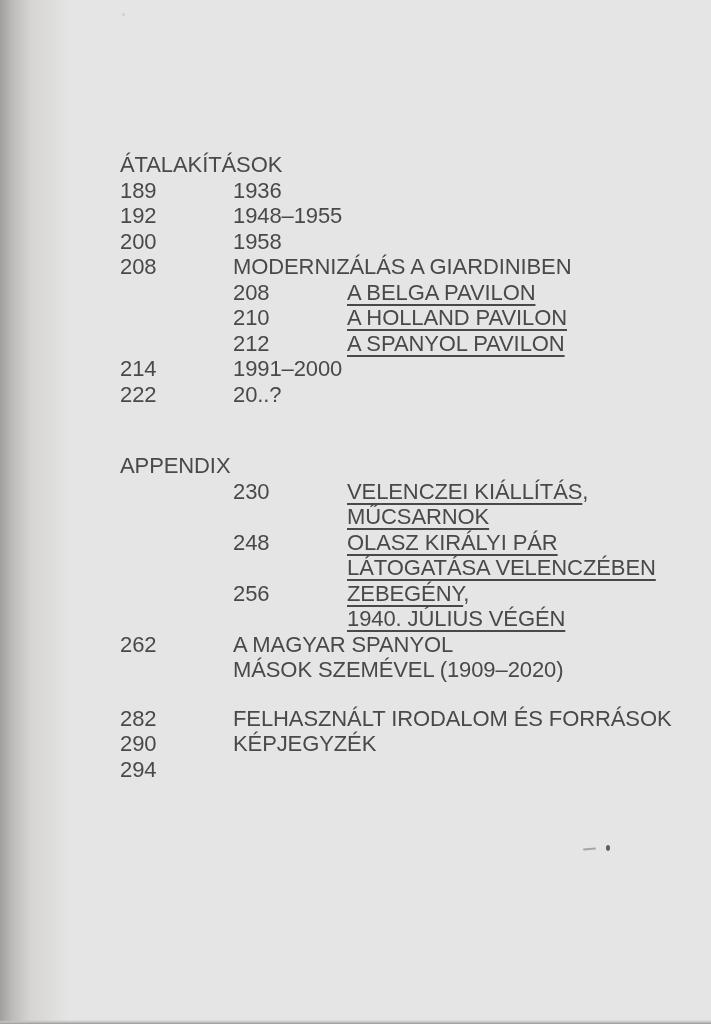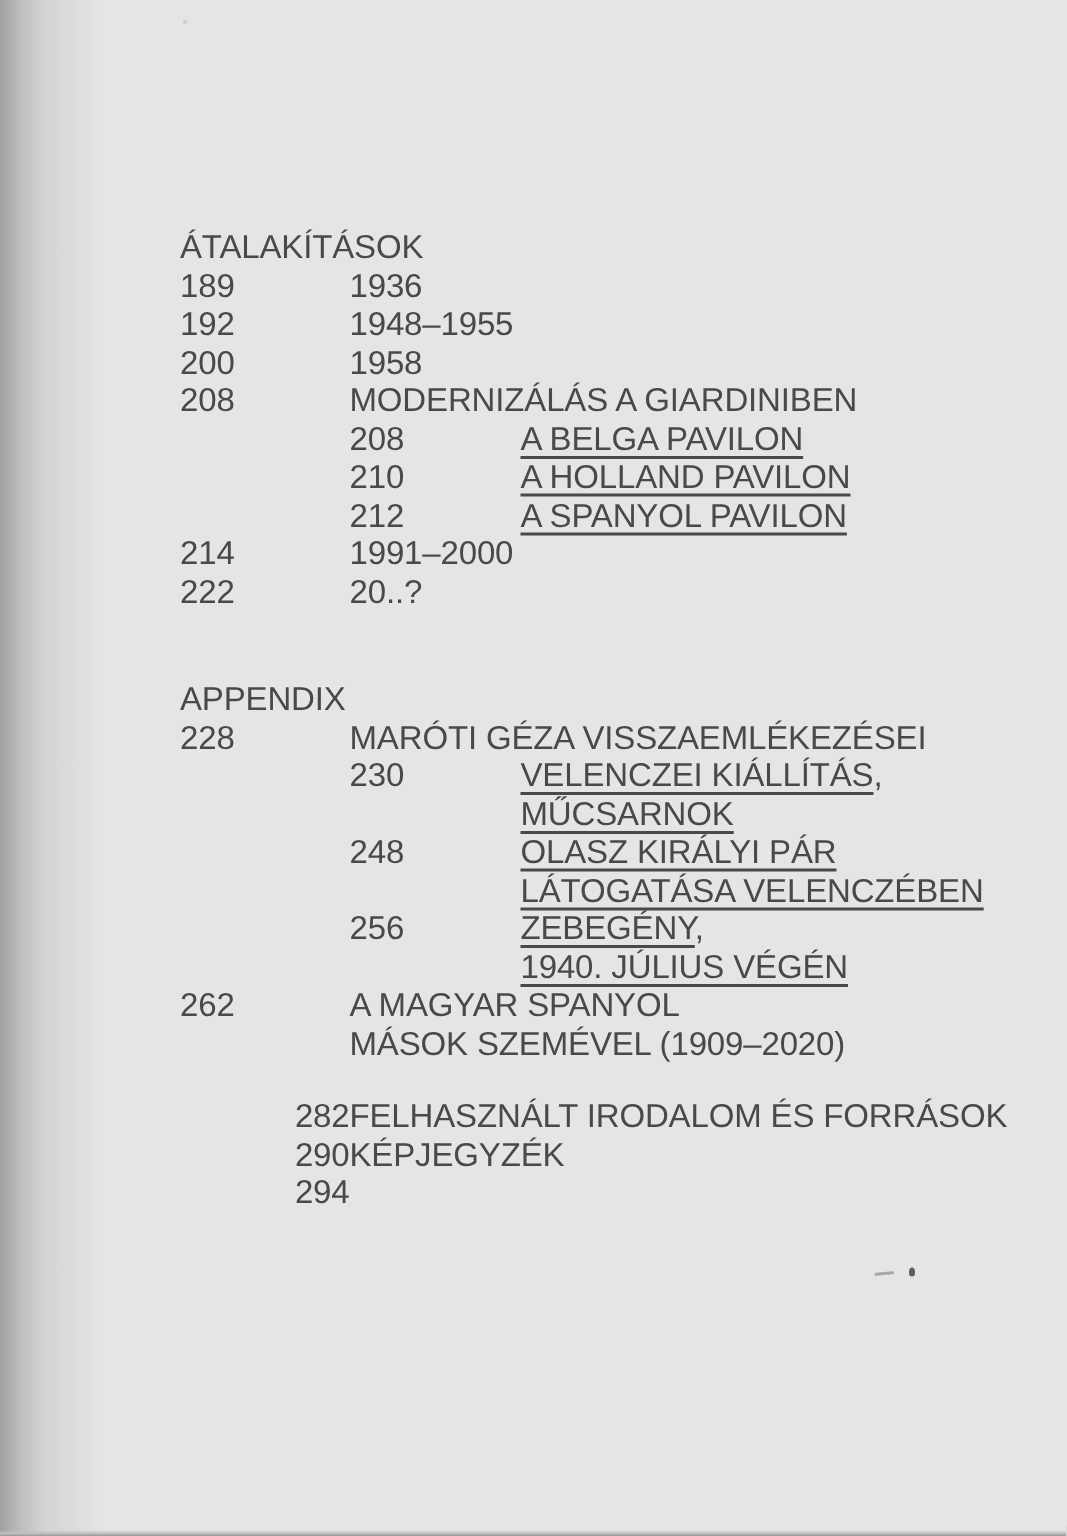--- a/index.html
+++ b/index.html
@@ -39,21 +39,21 @@
       #999896 100%);
     pointer-events: none;
   }
   .toc {
     position: absolute;
     left: 120px;
     top: 152px;
     right: 10px;
   }
   .toc-section + .toc-section.gap-large { margin-top: 46px; }
-  .toc-section + .toc-section.gap-small { margin-top: 23px; text-align: right; }
+  .toc-section + .toc-section.gap-small { margin-top: 23px; }
   .toc-row {
     display: flex;
     align-items: baseline;
     white-space: nowrap;
     font-size: 22px;
     line-height: 25.5px;
     letter-spacing: -0.1px;
   }
   .c1 { flex: none; min-width: 113px; }
   .c2 { flex: none; min-width: 114px; }
@@ -137,24 +137,20 @@
         <div class="toc-row">
           <span class="c1">222</span>
           <span class="c2">20..?</span>
         </div>
       </div>
       <div class="toc-section gap-large">
         <div class="toc-row">
           <span class="c1">APPENDIX</span>
         </div>
         <div class="toc-row">
-          <span class="c1">228</span>
-          <span class="c2">MARÓTI GÉZA VISSZAEMLÉKEZÉSEI</span>
-        </div>
-        <div class="toc-row">
           <span class="c1"></span>
           <span class="c2">230</span>
           <span class="c3"><span class="u">VELENCZEI KIÁLLÍTÁS</span><span>,</span></span>
         </div>
         <div class="toc-row">
           <span class="c1"></span>
           <span class="c2"></span>
           <span class="c3"><span class="u">MŰCSARNOK</span></span>
         </div>
         <div class="toc-row">

